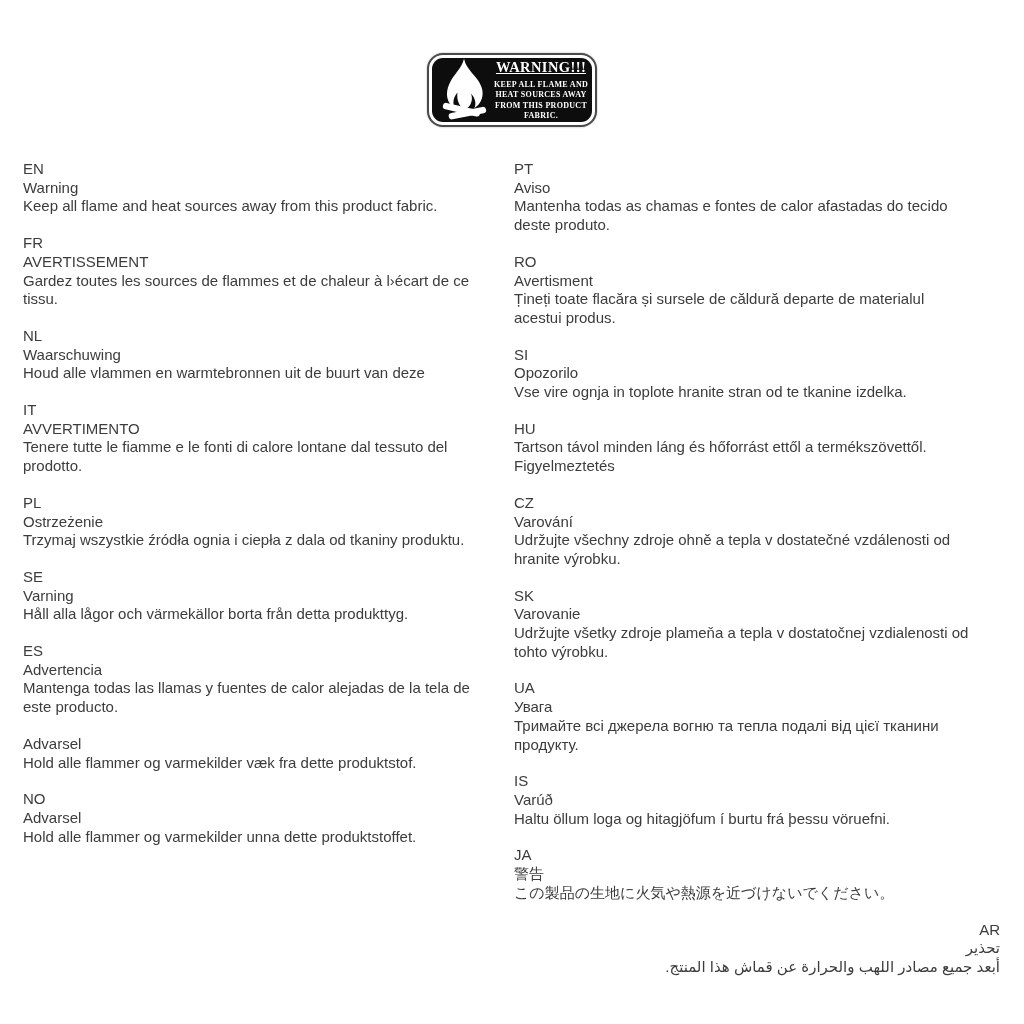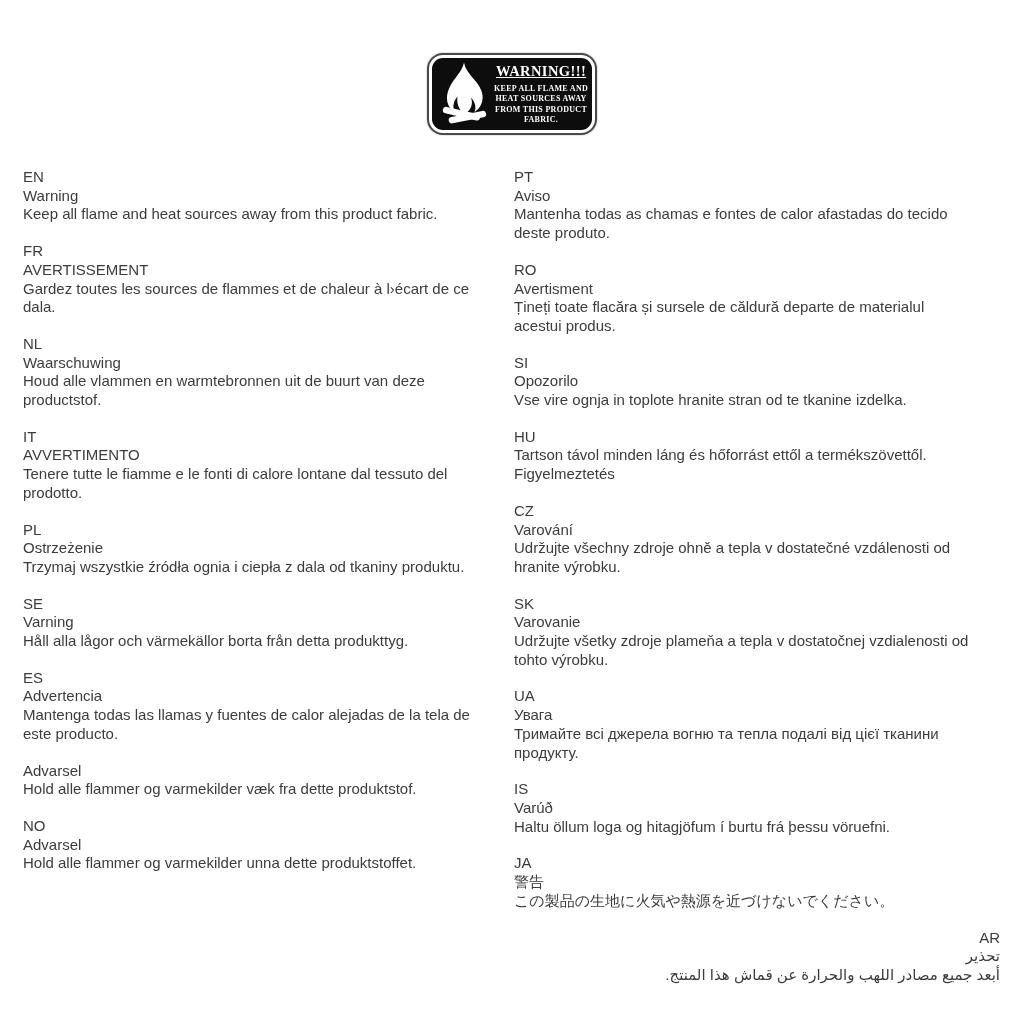--- a/index.html
+++ b/index.html
@@ -20,21 +20,21 @@
   }
   .badge-outer {
     border: 2px solid #4a4a4a;
     border-radius: 16px;
     padding: 3px;
     background: #ffffff;
     box-shadow: 0 0 2px rgba(0,0,0,0.35);
   }
   .badge-inner {
     width: 160px;
-    height: 72px;
+    height: 64px;
     background: #0d0d0d;
     border-radius: 11px;
     display: flex;
     align-items: center;
     padding: 2px 6px 2px 4px;
     box-sizing: border-box;
     gap: 2px;
   }
   .badge-icon {
     flex: 0 0 56px;
@@ -128,27 +128,26 @@
   <div class="col-left" id="col-left">
       <div class="section">
         <div class="sec-code">EN</div>
         <div class="sec-line">Warning</div>
         <div class="sec-line">Keep all flame and heat sources away from this product fabric.</div>
       </div>
       <div class="section">
         <div class="sec-code">FR</div>
         <div class="sec-line">AVERTISSEMENT</div>
         <div class="sec-line">Gardez toutes les sources de flammes et de chaleur à l›écart de ce</div>
-        <div class="sec-line">dala.</div>
+        <div class="sec-line">tissu.</div>
       </div>
       <div class="section">
         <div class="sec-code">NL</div>
         <div class="sec-line">Waarschuwing</div>
         <div class="sec-line">Houd alle vlammen en warmtebronnen uit de buurt van deze</div>
-        <div class="sec-line">productstof.</div>
       </div>
       <div class="section">
         <div class="sec-code">IT</div>
         <div class="sec-line">AVVERTIMENTO</div>
         <div class="sec-line">Tenere tutte le fiamme e le fonti di calore lontane dal tessuto del</div>
         <div class="sec-line">prodotto.</div>
       </div>
       <div class="section">
         <div class="sec-code">PL</div>
         <div class="sec-line">Ostrzeżenie</div>

